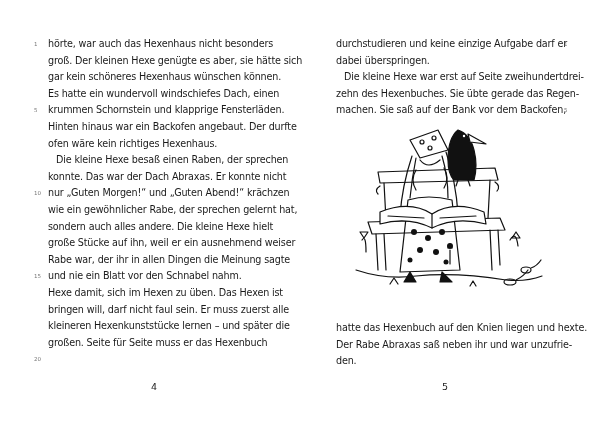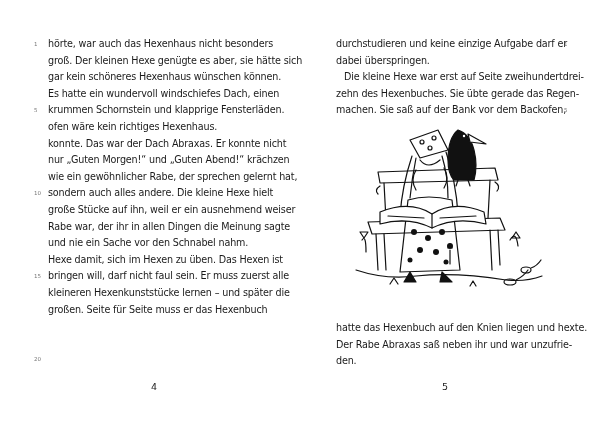--- a/index.html
+++ b/index.html
@@ -35,28 +35,30 @@
 </head>
 <body>
 
 <div class="page page-left">
   <div class="text-block" id="left-text">
       <div class="line">hörte, war auch das Hexenhaus nicht besonders</div>
       <div class="line">groß. Der kleinen Hexe genügte es aber, sie hätte sich</div>
       <div class="line">gar kein schöneres Hexenhaus wünschen können.</div>
       <div class="line">Es hatte ein wundervoll windschiefes Dach, einen</div>
       <div class="line">krummen Schornstein und klapprige Fensterläden.</div>
+      <div class="line">Hinten hinaus war ein Backofen angebaut. Der durfte</div>
       <div class="line last">ofen wäre kein richtiges Hexenhaus.</div>
+      <div class="line indent">Die kleine Hexe besaß einen Raben, der sprechen</div>
       <div class="line">konnte. Das war der Dach Abraxas. Er konnte nicht</div>
       <div class="line">nur „Guten Morgen!“ und „Guten Abend!“ krächzen</div>
       <div class="line">wie ein gewöhnlicher Rabe, der sprechen gelernt hat,</div>
       <div class="line">sondern auch alles andere. Die kleine Hexe hielt</div>
       <div class="line">große Stücke auf ihn, weil er ein ausnehmend weiser</div>
       <div class="line">Rabe war, der ihr in allen Dingen die Meinung sagte</div>
-      <div class="line last">und nie ein Sache vor den Schnabel nahm.</div>
+      <div class="line last">und nie ein Blatt vor den Schnabel nahm.</div>
       <div class="line">Hexe damit, sich im Hexen zu üben. Das Hexen ist</div>
       <div class="line">bringen will, darf nicht faul sein. Er muss zuerst alle</div>
       <div class="line">kleineren Hexenkunststücke lernen – und später die</div>
       <div class="line">großen. Seite für Seite muss er das Hexenbuch</div>
     </div>
   <div id="left-numbers">
       <div class="line-number" style="top: 36px;">1</div>
       <div class="line-number" style="top: 102.4px;">5</div>
       <div class="line-number" style="top: 185.4px;">10</div>
       <div class="line-number" style="top: 268.4px;">15</div>

